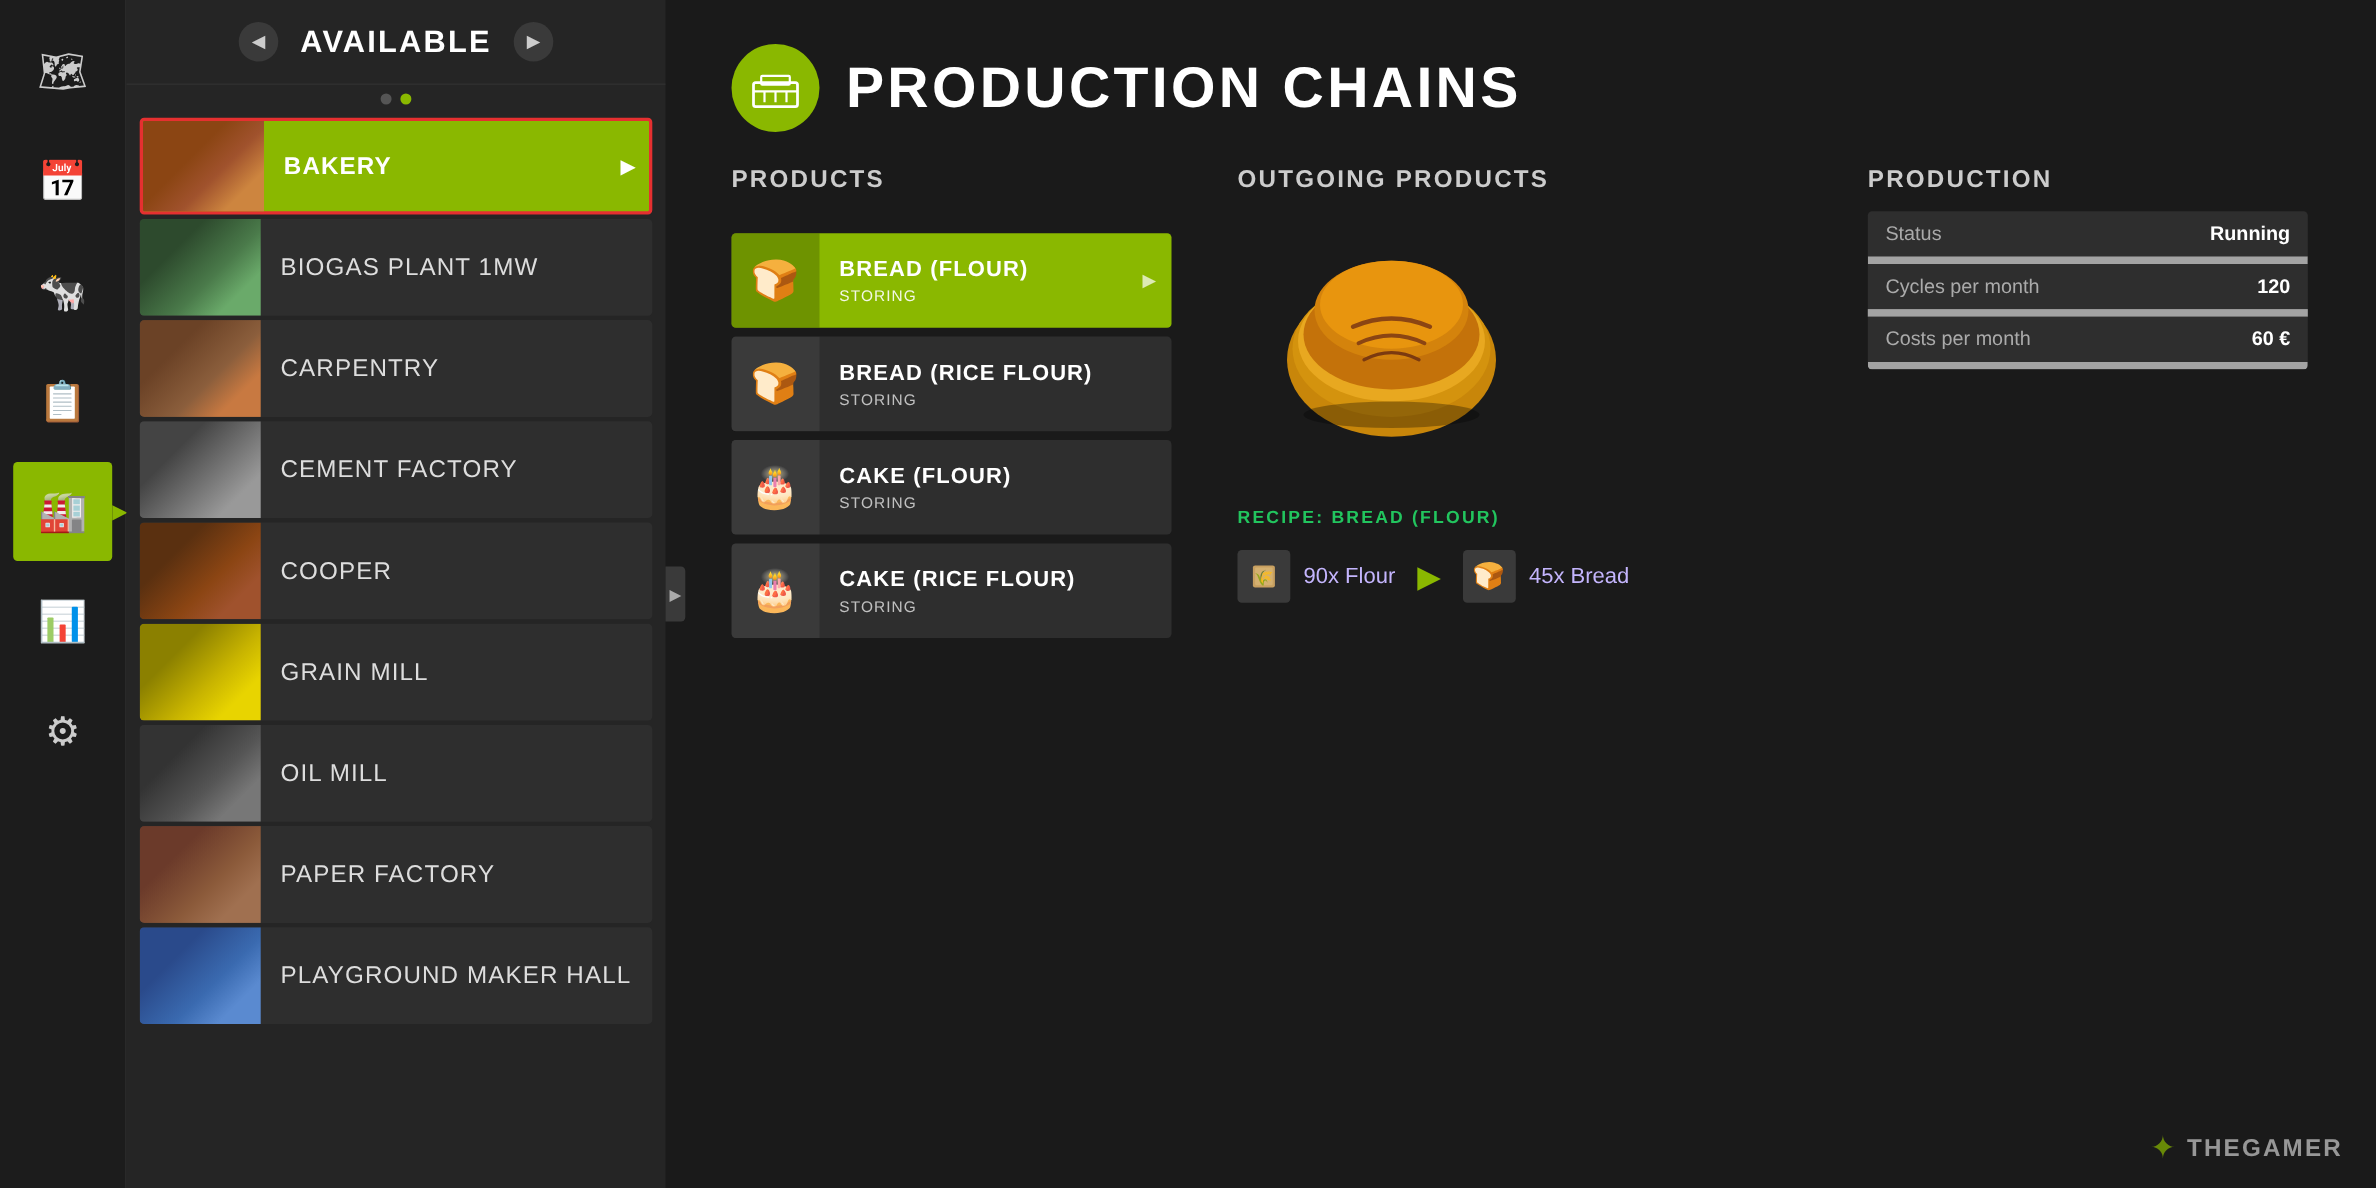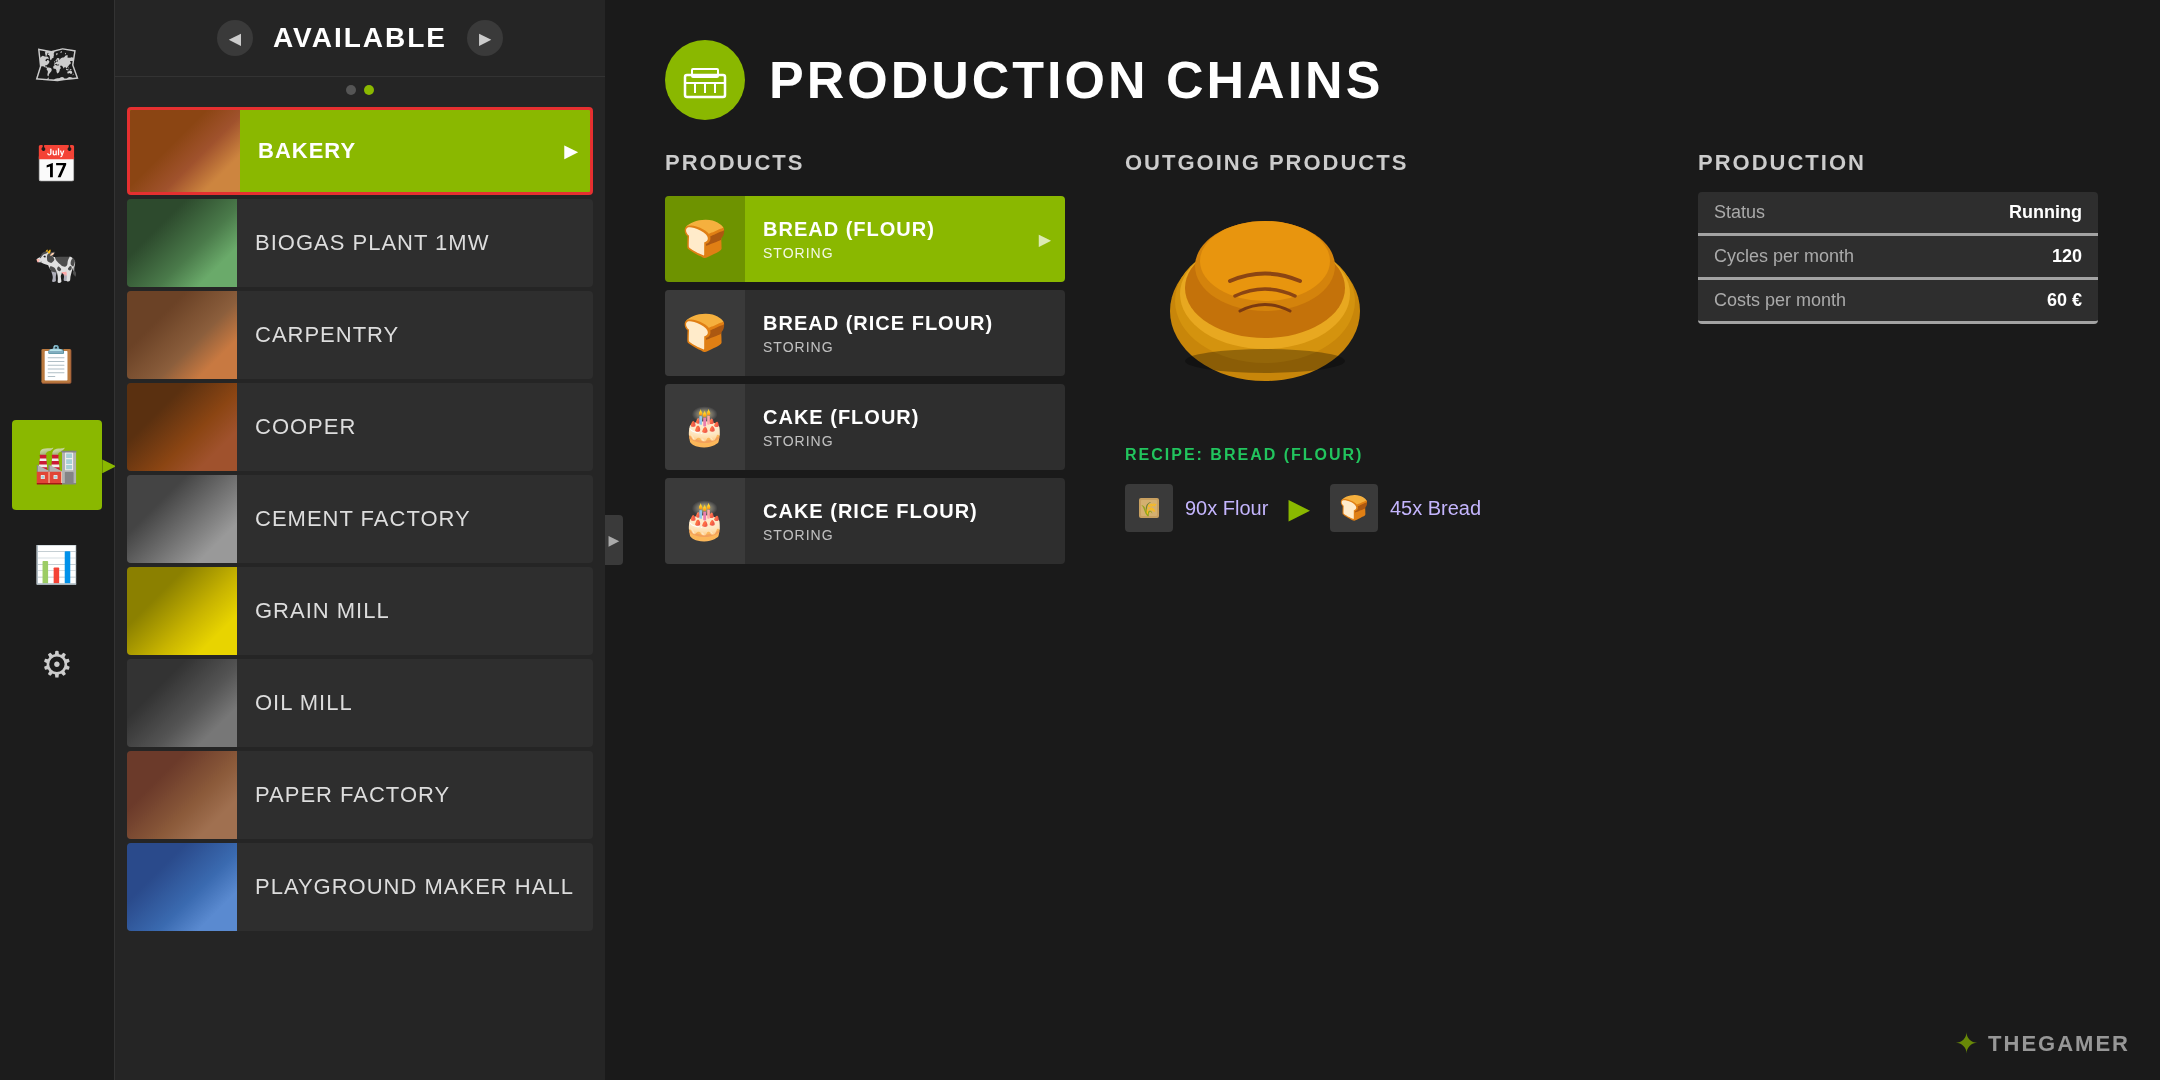--- a/index.html
+++ b/index.html
@@ -217,21 +217,21 @@
       font-size: 52px;
       font-weight: bold;
       letter-spacing: 3px;
       color: #fff;
     }
     .col-title {
       font-size: 22px;
       font-weight: bold;
       letter-spacing: 2px;
       color: #ccc;
-      margin-bottom: 20px;
+      margin-bottom: 36px;
     }
     .product-item {
       display: flex;
       align-items: center;
       height: 86px;
       margin-bottom: 8px;
       border-radius: 4px;
       background: #2e2e2e;
       overflow: hidden;
       cursor: pointer;
@@ -282,21 +282,21 @@
       letter-spacing: 2px;
       color: #ccc;
       margin-bottom: 16px;
     }
     .stat-row {
       display: flex;
       align-items: center;
       justify-content: space-between;
       padding: 10px 16px;
       background: #2e2e2e;
-      border-bottom: 3px solid #a3a3a3;
+      border-bottom: 7px solid #a3a3a3;
       font-size: 18px;
     }
     .stat-row:first-of-type {
       border-radius: 4px 4px 0 0;
     }
     .stat-row:last-of-type {
       border-radius: 0 0 4px 4px;
     }
     .stat-label {
       color: #aaa;
@@ -435,27 +435,27 @@
     <div class="building-thumb thumb-biogas"></div>
     <span class="building-name">BIOGAS PLANT 1MW</span>
 
   </div>
       <div class="building-item">
     <div class="building-thumb thumb-carpentry"></div>
     <span class="building-name">CARPENTRY</span>
 
   </div>
       <div class="building-item">
+    <div class="building-thumb thumb-cement"></div>
+    <span class="building-name">CEMENT FACTORY</span>
+
+  </div>
+      <div class="building-item">
     <div class="building-thumb thumb-cooper"></div>
     <span class="building-name">COOPER</span>
-
-  </div>
-      <div class="building-item">
-    <div class="building-thumb thumb-cement"></div>
-    <span class="building-name">CEMENT FACTORY</span>
 
   </div>
       <div class="building-item">
     <div class="building-thumb thumb-grain"></div>
     <span class="building-name">GRAIN MILL</span>
 
   </div>
       <div class="building-item">
     <div class="building-thumb thumb-oil"></div>
     <span class="building-name">OIL MILL</span>

